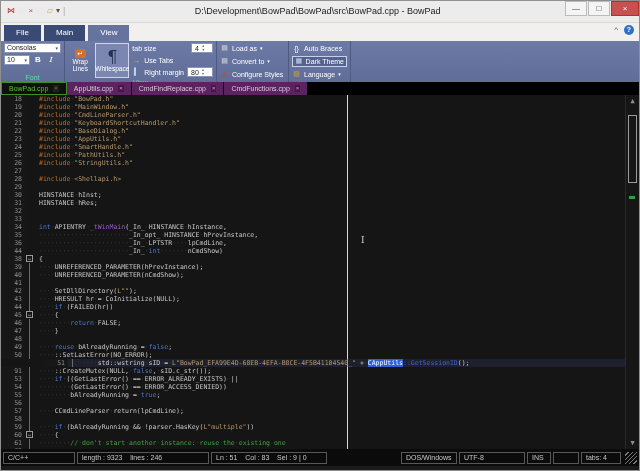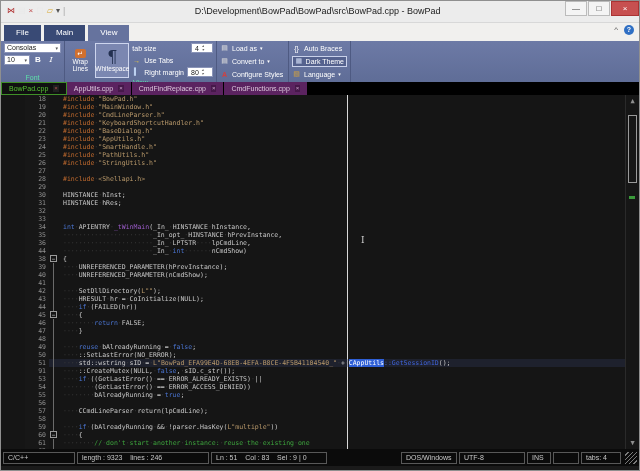--- a/index.html
+++ b/index.html
@@ -61,25 +61,25 @@
   
   .doctabs { height:13px; background:#000; display:flex; align-items:stretch; }
   .dtab { display:flex; align-items:center; gap:5px; padding:0 7px; font-size:7px;
           background:#5b2360; color:#ddc9dd; border-right:1px solid #000; }
   .dtab .x { color:#caa3ca; background:#46184a; padding:0 1px; font-size:6px; line-height:7px; }
   .dtab.active { background:#101010; color:#54c232; border:1px solid #3f8f28; }
   .dtab.active .x { background:#202020; color:#b05050; }
 
   
   .editor { height:356px; background:#151515; position:relative; overflow:hidden;
-            font-family:"DejaVu Sans Mono", monospace;padding-left:24px; }
+            font-family:"DejaVu Sans Mono", monospace; }
   .marginline { position:absolute; left:346px; top:0; bottom:0; width:1px; background:#d9d9d9; z-index:0; }
   .lines { position:relative; z-index:1; }
   .cl { display:flex; height:8px; line-height:8px; font-size:6.5px; white-space:pre; }
-  .cl.cur { background:rgba(48,58,92,0.35); }
+  .cl.cur { background:rgba(48,58,92,0.35);margin-left:43px; }
   .ln { width:24px; text-align:right; padding-right:3px; color:#8f8f8f; background:#171717; flex:none; }
   .fold { width:10px; flex:none; position:relative; }
   .fold.line::before { content:""; position:absolute; left:4px; top:0; bottom:0; border-left:1px solid #6a6a6a; }
   .fold .box { position:absolute; left:1px; top:0px; width:7px; height:7px; border:1px solid #9a9a9a;
                background:#151515; color:#cfcfcf; font-size:6px; line-height:5px; text-align:center; }
   .code { padding-left:4px; color:#c8c8c8; }
   .tok-kw  { color:#4a74d0; }
   .tok-pp  { color:#c06a2e; }
   .tok-str { color:#b8986a; }
   .tok-cmt { color:#3da43d; }

